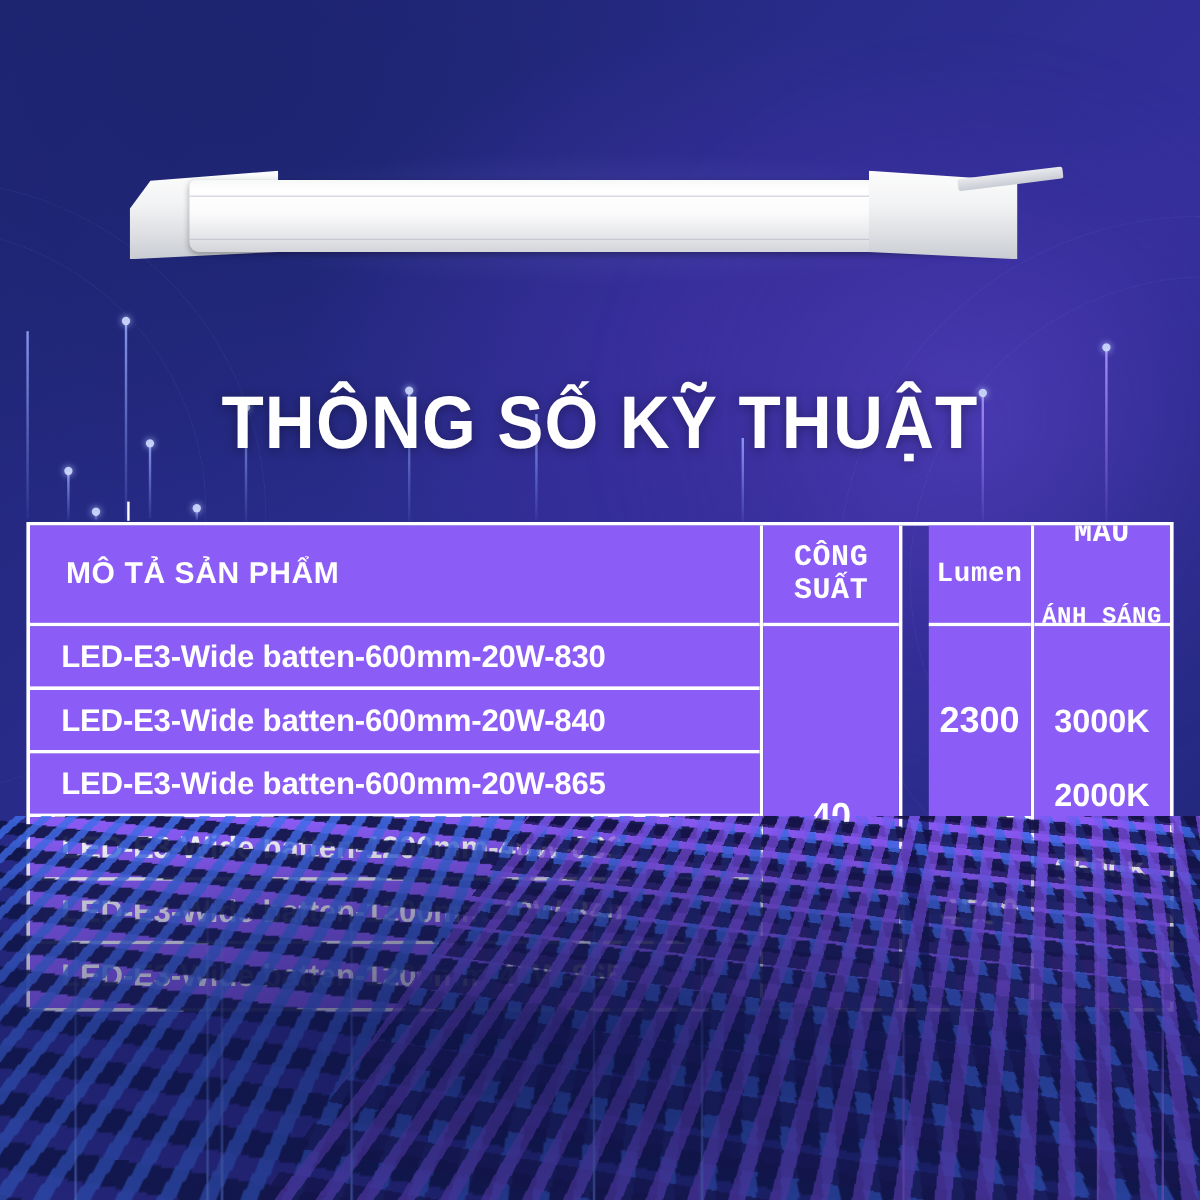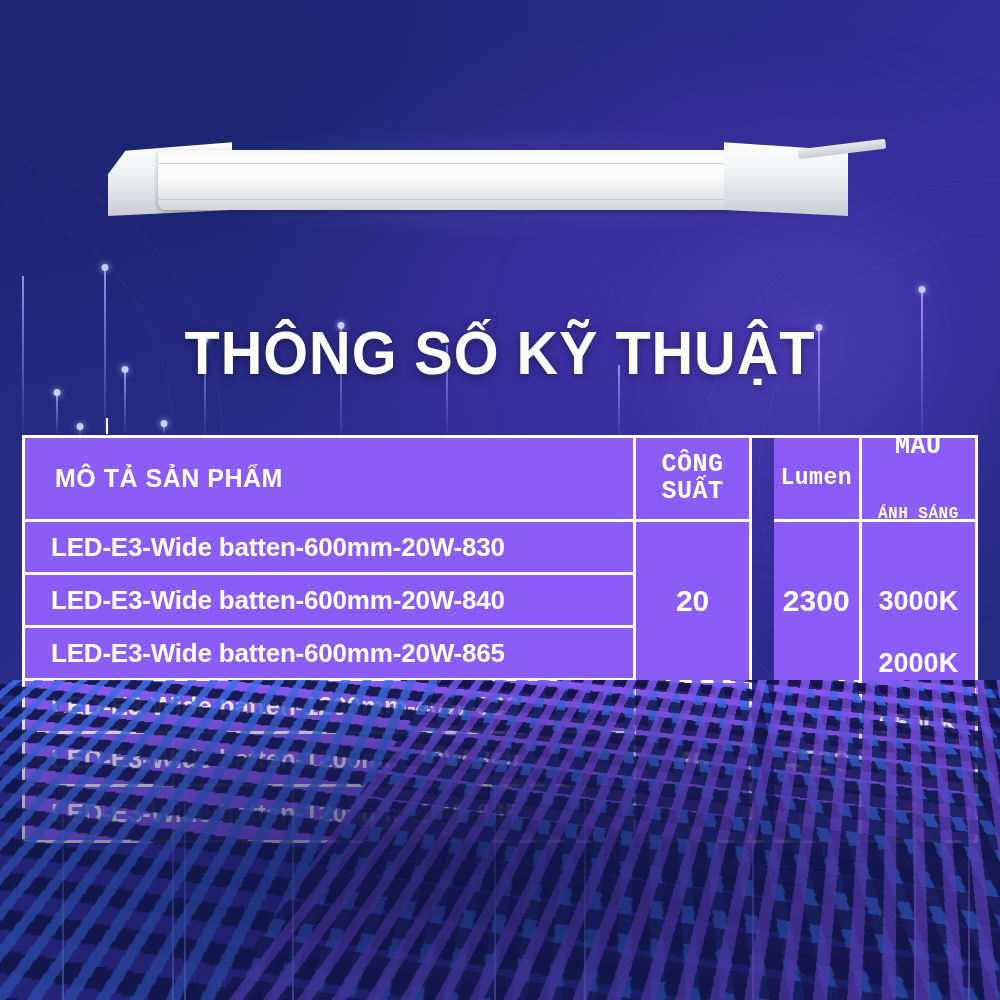--- a/index.html
+++ b/index.html
@@ -250,21 +250,21 @@
     font-size: 25px;
   }
   .cell.head.center {
     justify-content: center;
     text-align: center;
     line-height: 1.06;
     flex-direction: column;
     font-size: 25px;
     font-family: Liberation Mono, monospace;
   }
-  .cell.head.center .sub { font-size: 16px; margin-top: 45px; }
+  .cell.head.center .sub { font-size: 20px; margin-top: 45px; }
   .cell.head.center.lumen { font-size: 23px; }
 
   .cell.row {
     height: 53px;
     flex: 0 0 53px;
     padding-left: 26px;
     font-size: 26px;
     font-weight: 700;
     letter-spacing: -0.2px;
   }
@@ -334,21 +334,20 @@
       <div class="cell row">LED-E3-Wide batten-1200mm-40W-830</div>
       <div class="cell row">LED-E3-Wide batten-1200mm-40W-840</div>
       <div class="cell row">LED-E3-Wide batten-1200mm-40W-865</div>
     </div>
 
     <div class="col col-power">
       <div class="cell head center">
         <span>CÔNG</span>
         <span>SUẤT</span>
       </div>
-      <div class="cell merge3">20</div>
       <div class="cell merge3">40</div>
     </div>
 
     <div class="col col-lumen">
       <div class="cell head center lumen">Lumen</div>
       <div class="cell merge3">2300</div>
       <div class="cell merge3">4500</div>
     </div>
 
     <div class="col col-color">

